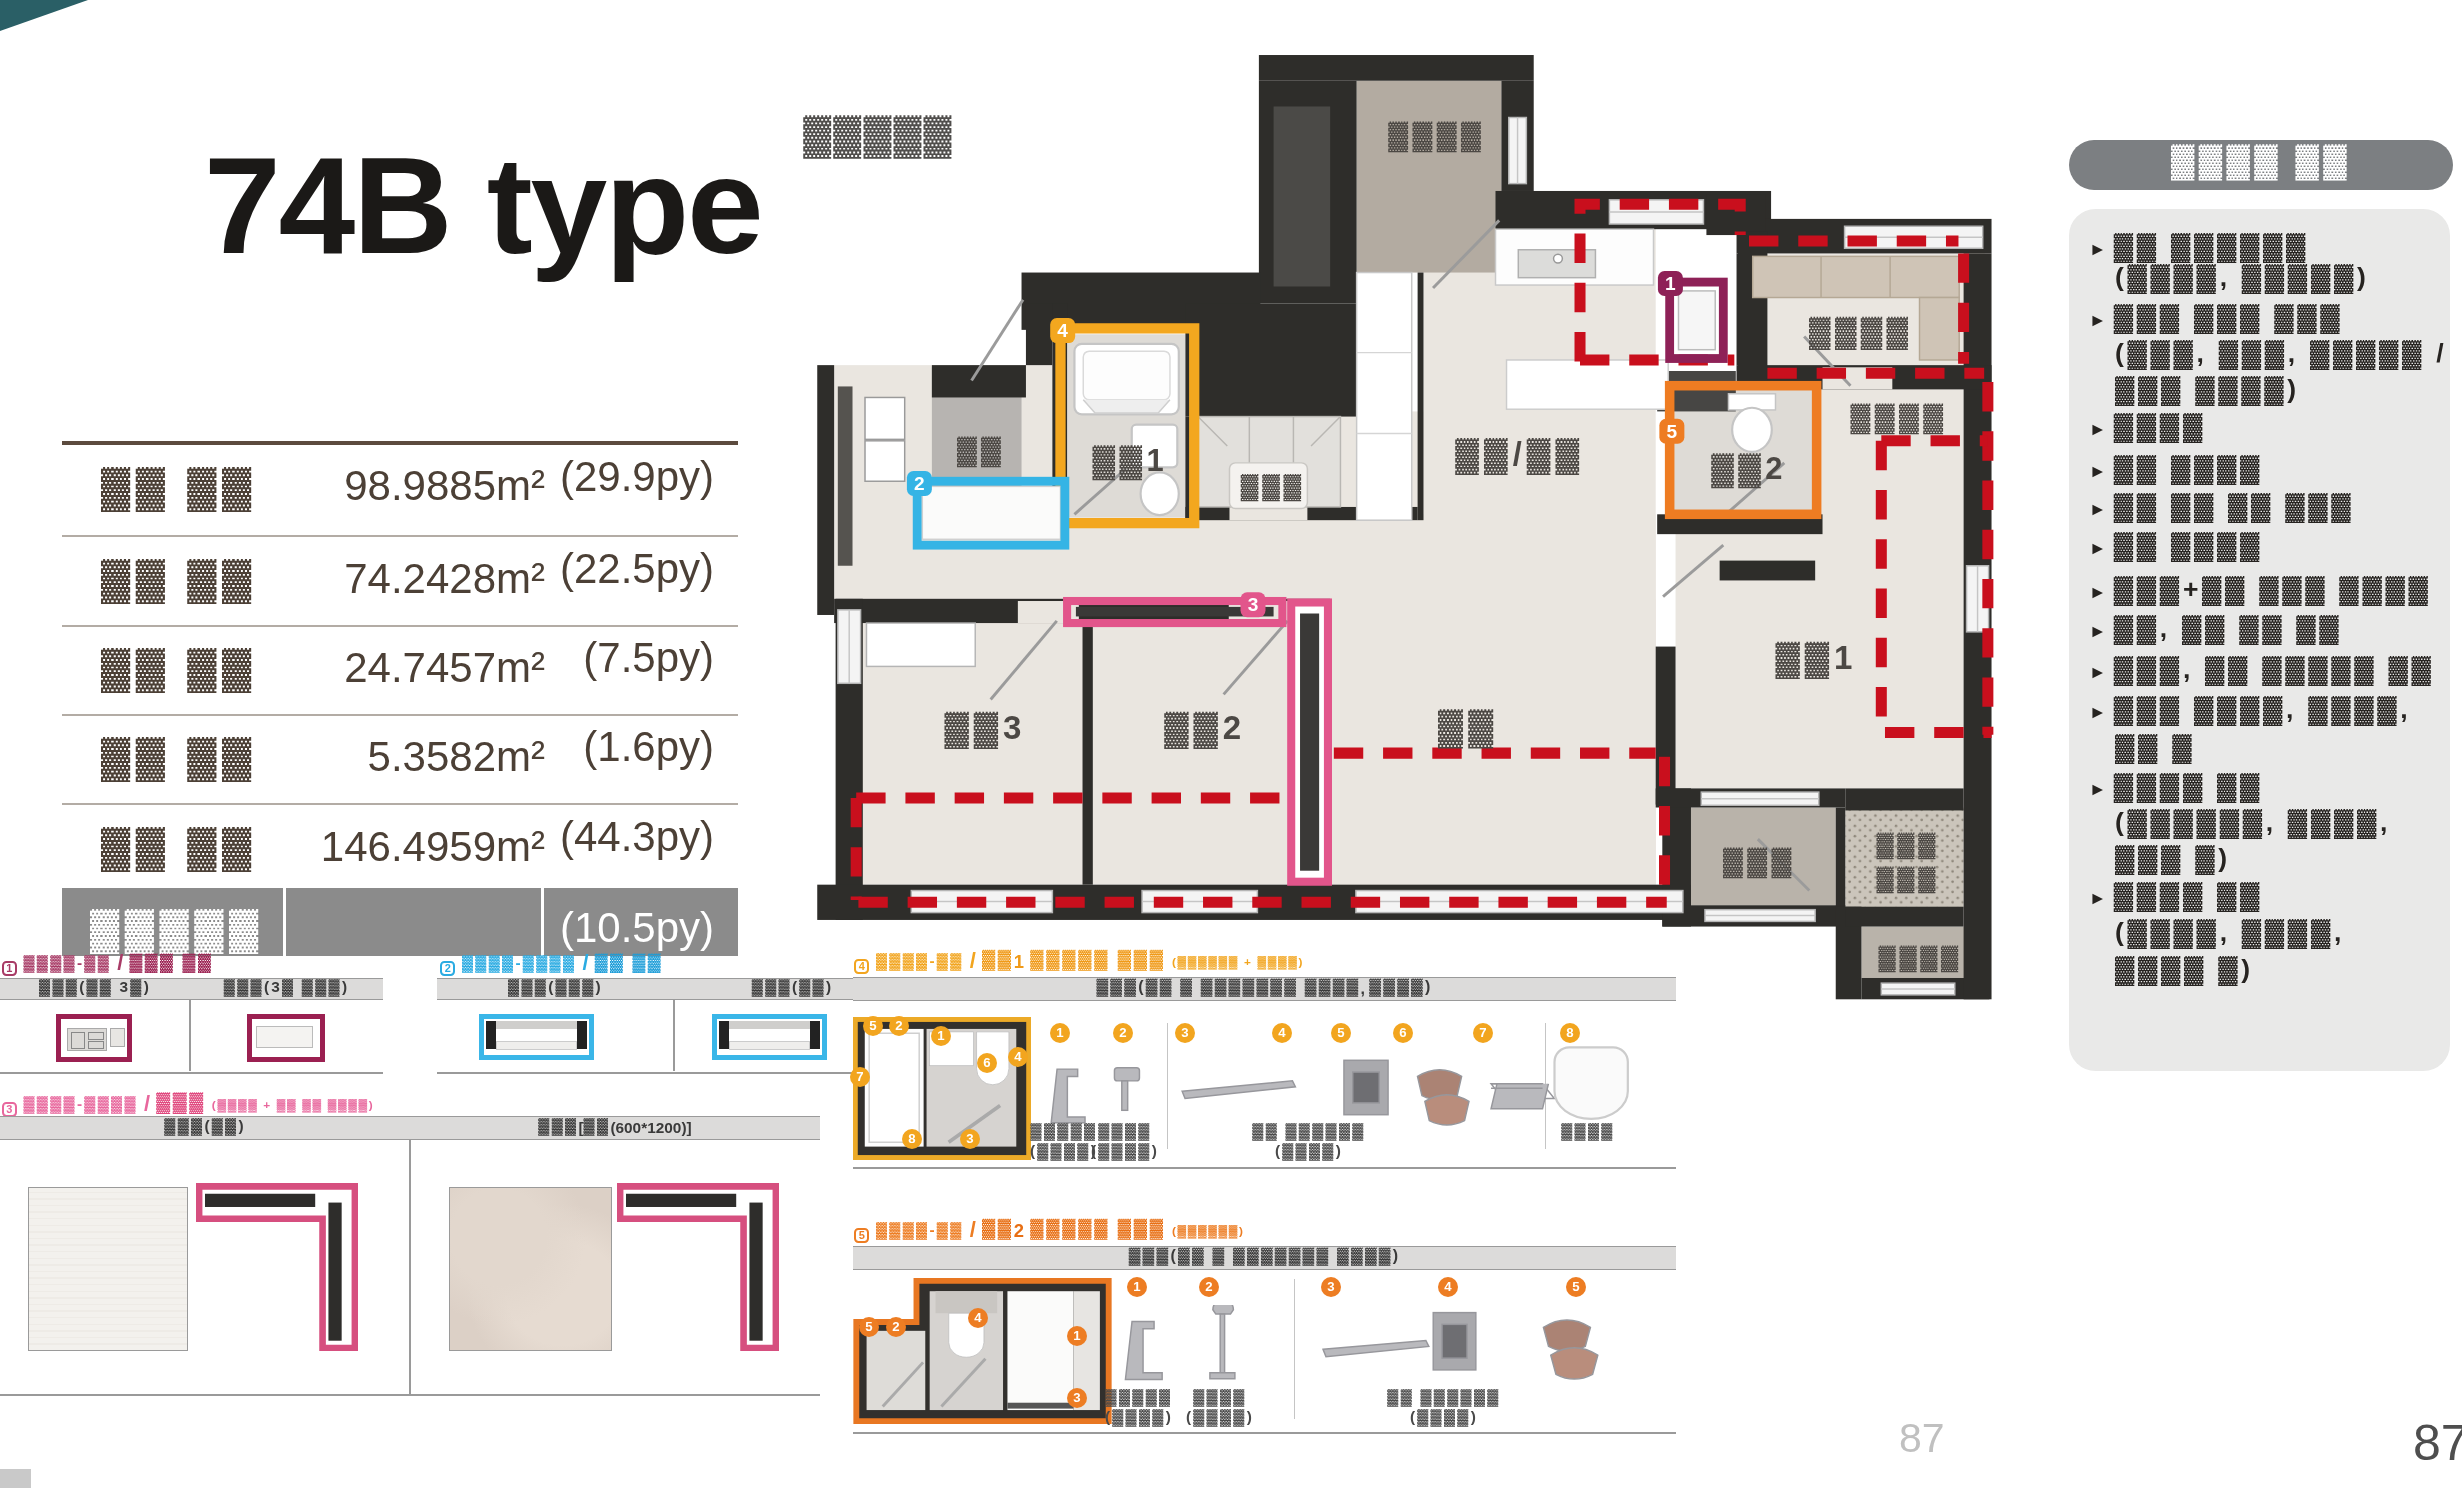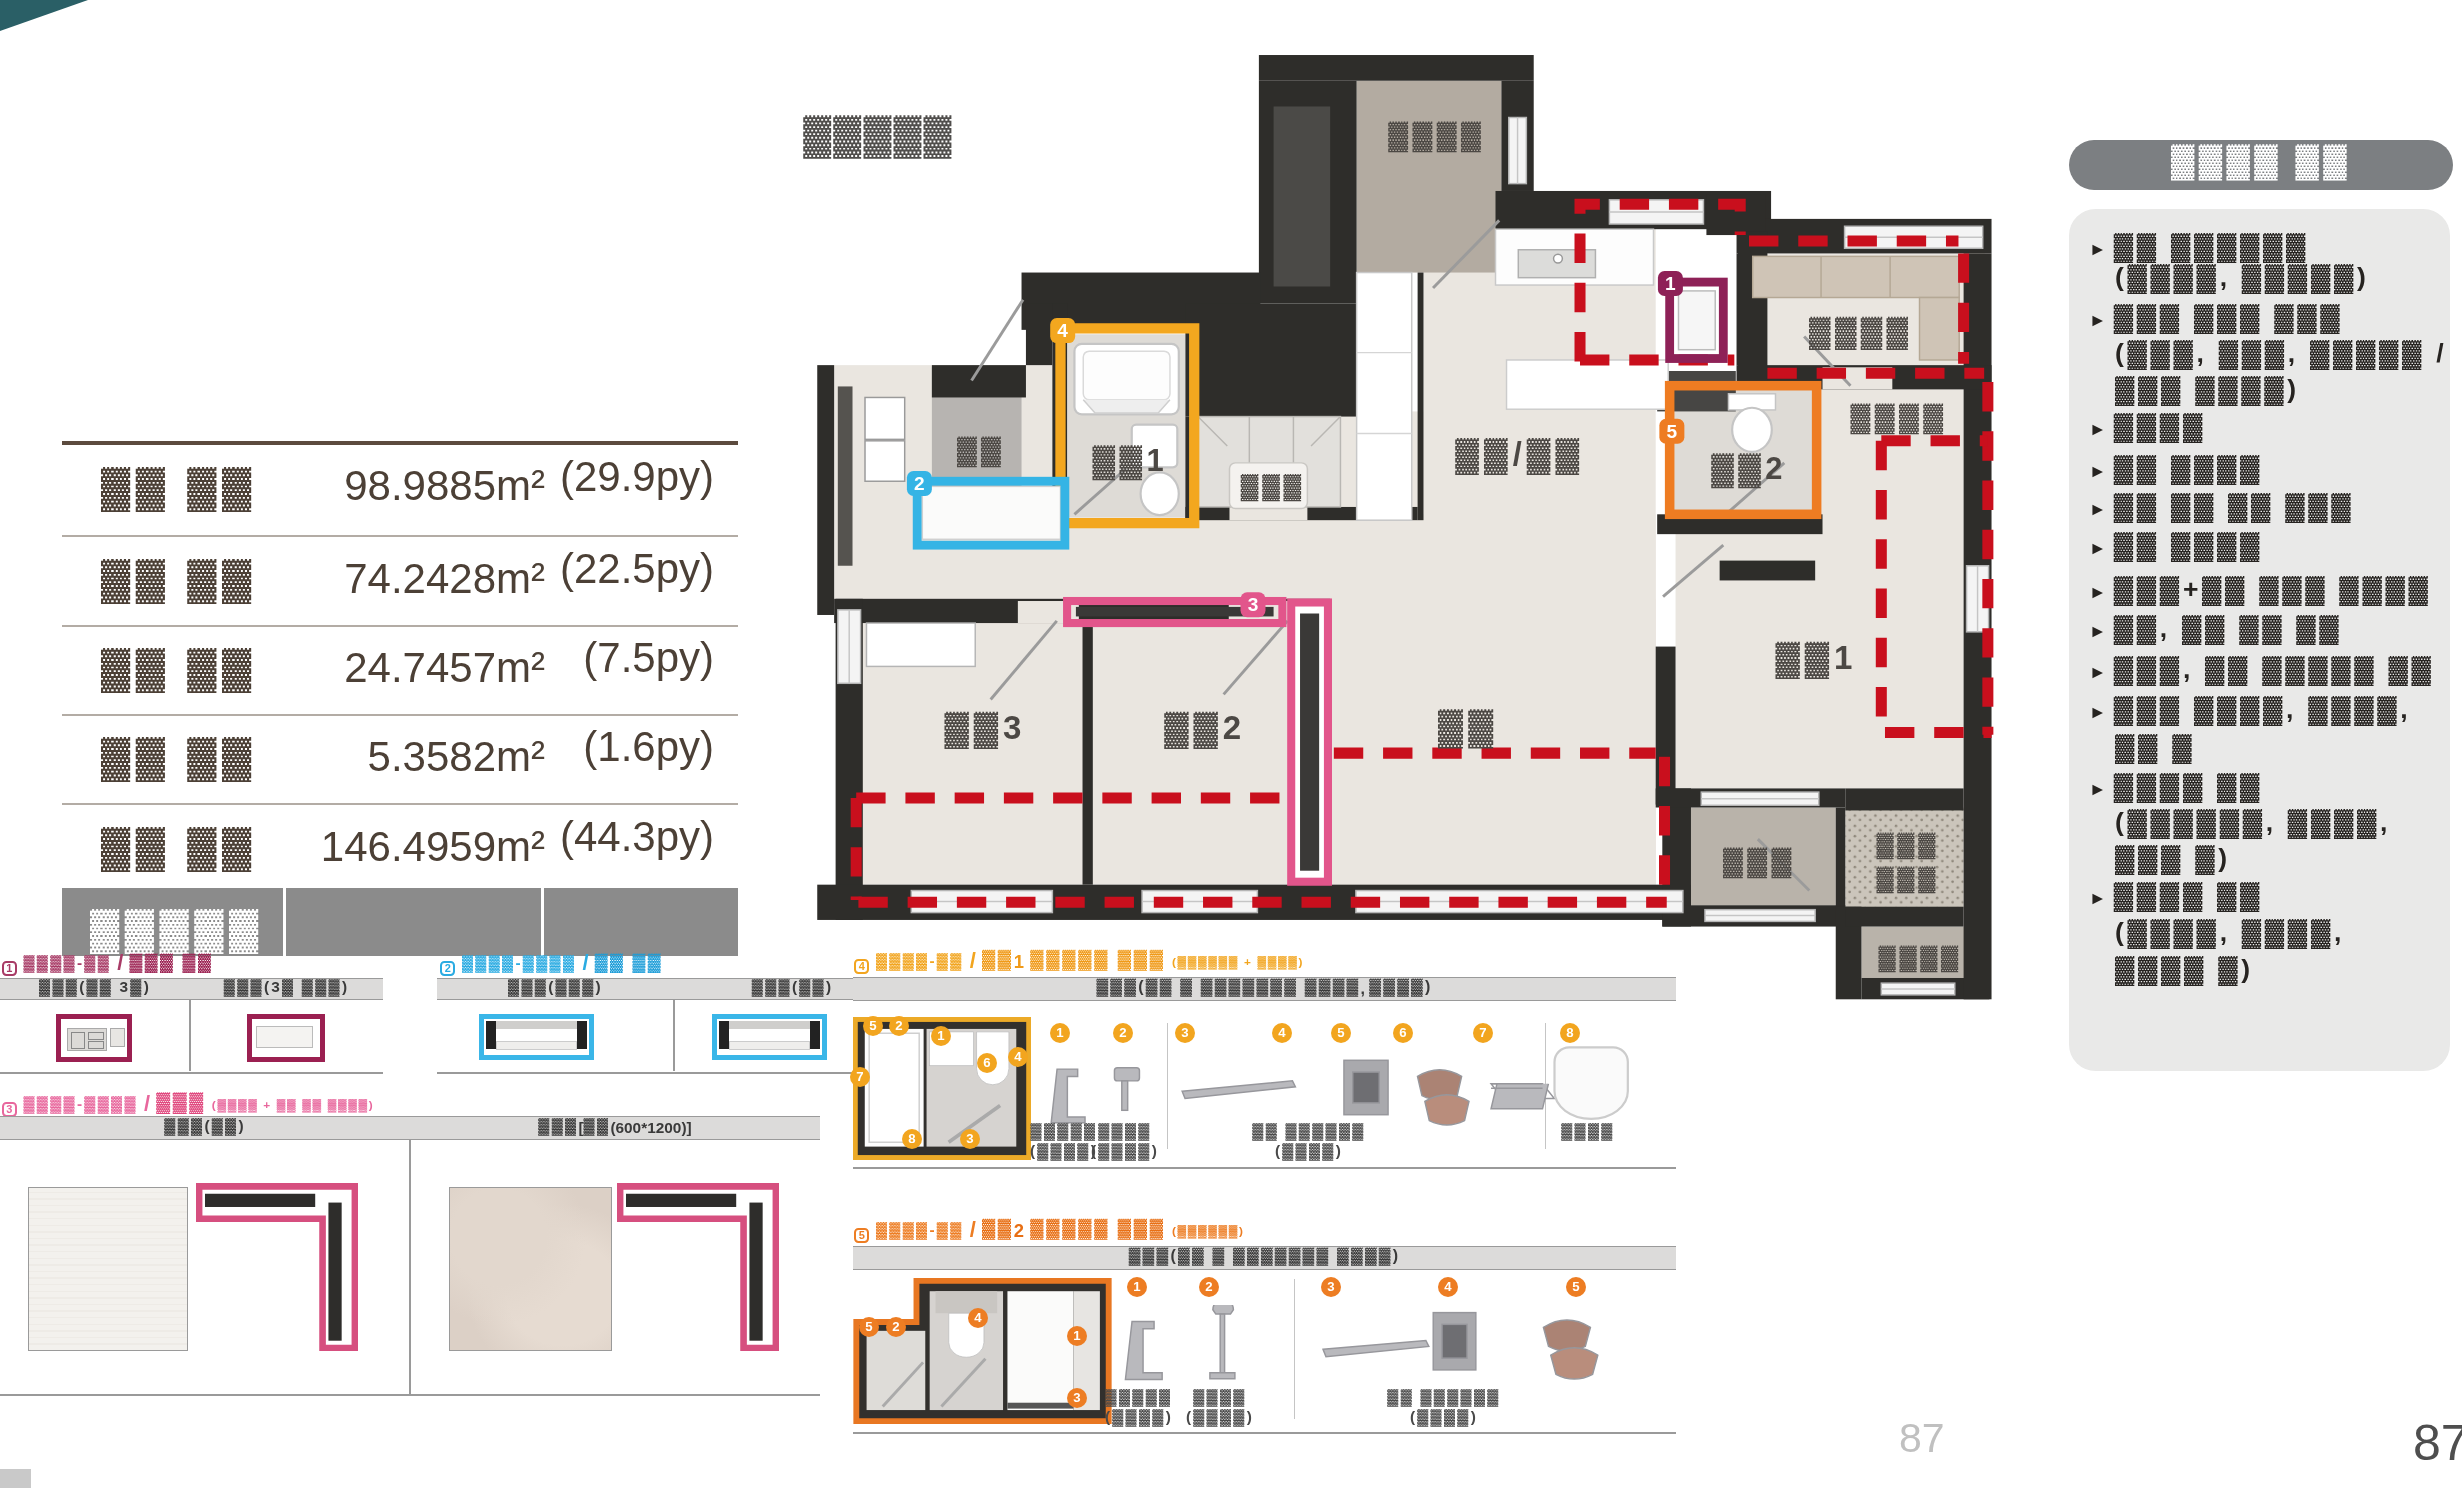--- a/index.html
+++ b/index.html
@@ -39,20 +39,21 @@
 .circ{position:absolute;width:20px;height:20px;border-radius:50%;color:#fff;text-align:center;
  font-size:13.2px;line-height:20px;font-weight:bold}
 #p87a{left:1899px;top:1415px;font-size:41px;color:#c0c0c0}
 #p87b{left:2413px;top:1414px;font-size:50px;color:#4e4e4e}
 #slice{left:0;top:1469px;width:31px;height:19px;background:#c9c9c9}
 #corner{left:0;top:0;width:88px;height:31px;background:#2a5f66;clip-path:polygon(0 0,100% 0,0 100%)}
 </style></head>
 <body>
 <div id="page">
 <div class="abs" id="corner"></div>
+<div class="abs" id="title">74B type</div>
 <div class="abs" id="tbl">
   <div class="toprule"></div>
   <div class="trow" style="top:3.7px">
         <span class="lab k" style="font-size:40px">▓▓ ▓▓</span>
         <span class="v1">98.9885m²</span>
         <span class="v2">(29.9py)</span>
       </div>
   <div class="tsep" style="top:94px"></div>
   <div class="trow" style="top:96px">
         <span class="lab k" style="font-size:40px">▓▓ ▓▓</span>
@@ -74,20 +75,21 @@
   <div class="tsep" style="top:362px"></div>
   <div class="trow" style="top:364px">
         <span class="lab k" style="font-size:40px">▓▓ ▓▓</span>
         <span class="v1">146.4959m²</span>
         <span class="v2">(44.3py)</span>
       </div>
   <div id="grow">
     <span class="gs" style="left:221px"></span>
         <span class="gs" style="left:479px"></span>
     <span class="abs k" style="left:28px;top:17.6px;font-size:40px">▓▓▓▓▓</span>
+    <span class="abs" style="left:0;width:652px;top:16px;text-align:right">(10.5py)</span>
   </div>
 </div>
 
 <div class="abs" id="pill"><span class="k">▓▓▓▓ ▓▓</span></div>
 <div class="abs" id="rbox"></div>
 <div class="ritem" style="top:235px"><span class="bl">►</span><span class="k">▓▓ ▓▓▓▓▓▓</span></div>
 <div class="rind" style="top:266px"><span class="k">(▓▓▓▓, ▓▓▓▓▓)</span></div>
 <div class="ritem" style="top:306px"><span class="bl">►</span><span class="k">▓▓▓ ▓▓▓ ▓▓▓</span></div>
 <div class="rind" style="top:342px"><span class="k">(▓▓▓, ▓▓▓, ▓▓▓▓▓ /</span></div>
 <div class="rind" style="top:378px"><span class="k">▓▓▓ ▓▓▓▓)</span></div>

